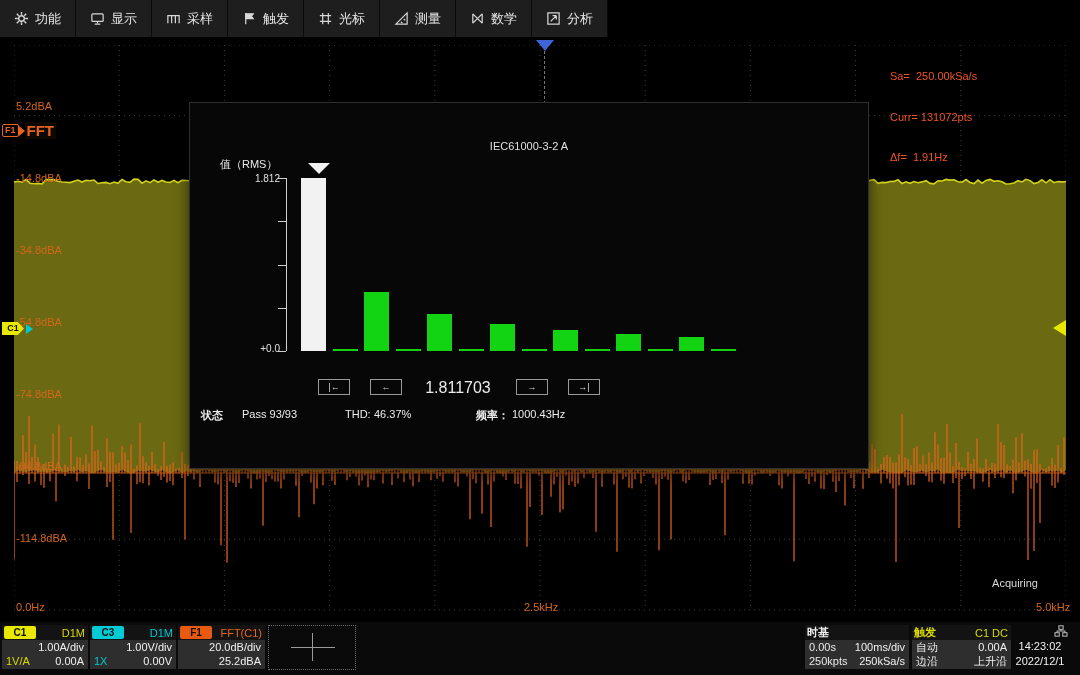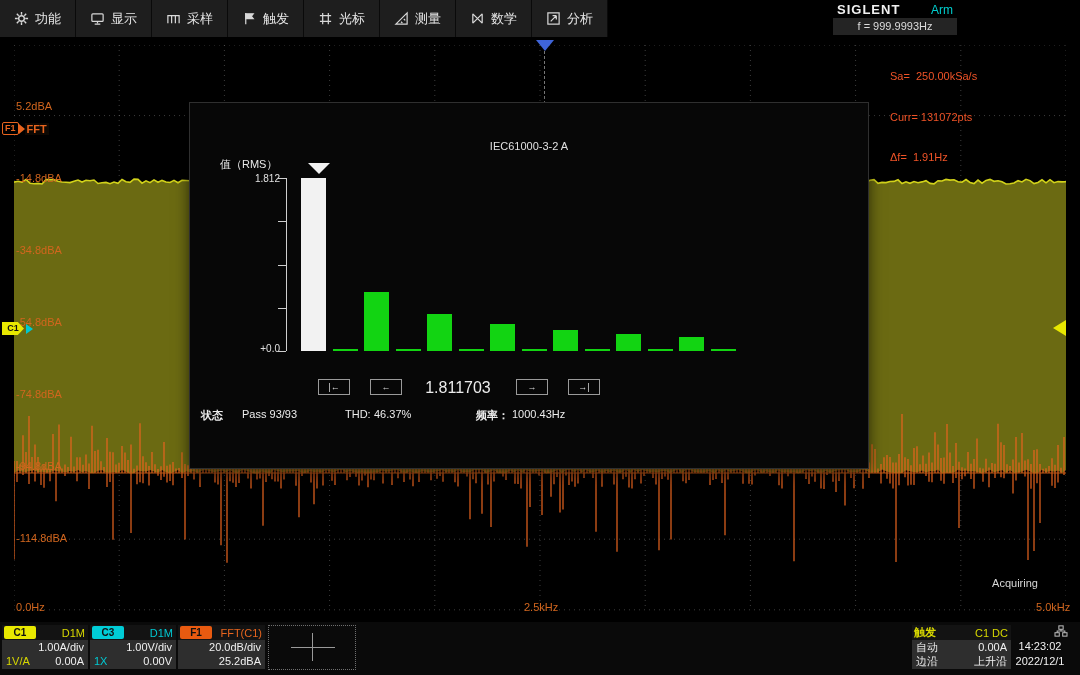--- a/index.html
+++ b/index.html
@@ -20,21 +20,21 @@
   
   .screen{position:absolute;left:0;top:37px;width:1080px;height:585px;background:#000;}
   #grid,#spectrum{position:absolute;left:14px;top:8px;}
   .dblabel{position:absolute;left:16px;font-size:11px;color:#d2661e;z-index:3;text-align:center;}
   .freqlabel{position:absolute;top:564px;font-size:11px;color:#d2661e;z-index:3;}
   .sampleinfo{position:absolute;left:890px;top:6px;font-size:11px;line-height:13.5px;color:#ef5327;z-index:3;white-space:pre;}
   .acquiring{position:absolute;left:955px;top:540px;width:120px;text-align:center;font-size:11px;color:#d8d8d8;z-index:3;}
   .ffttag{position:absolute;left:2px;top:85px;display:flex;align-items:center;z-index:3;}
   .f1chip{border:1px solid #e8641e;border-radius:2px;color:#e8641e;font-size:9px;font-weight:bold;padding:0 2px;line-height:11px;background:rgba(0,0,0,.65);}
   .f1arrow{width:0;height:0;border-top:5px solid transparent;border-bottom:5px solid transparent;border-left:6px solid #e8641e;}
-  .fftword{color:#e8641e;font-weight:bold;font-size:11px;background:rgba(20,12,4,.7);padding:0 2px;}
+  .fftword{color:#e8641e;font-weight:bold;font-size:15px;background:rgba(20,12,4,.7);padding:0 2px;}
   .c1marker{position:absolute;left:2px;top:285px;z-index:4;display:flex;align-items:center;}
   .c1tag{width:22px;height:13px;background:#e8e800;color:#111;font-size:9px;font-weight:bold;text-align:center;line-height:13px;
          clip-path:polygon(0 0,72% 0,100% 50%,72% 100%,0 100%);}
   .c3arrow{width:0;height:0;border-top:5px solid transparent;border-bottom:5px solid transparent;border-left:7px solid #00c8d2;margin-left:2px;}
   .trigmarker{position:absolute;left:536px;top:3px;width:0;height:0;z-index:4;
               border-left:9px solid transparent;border-right:9px solid transparent;border-top:11px solid #3f64d8;}
   .trigline{position:absolute;left:544px;top:14px;height:58px;border-left:1px dashed #777;z-index:2;}
   .rightmarker{position:absolute;left:1053px;top:283px;width:0;height:0;z-index:4;
                border-top:8px solid transparent;border-bottom:8px solid transparent;border-right:13px solid #e8e800;}
   
@@ -165,27 +165,20 @@
             <svg viewBox="0 0 16 16" width="15" height="15">
               <g stroke="#d8d8d8" fill="none" stroke-width="1.3">
                 <rect x="2" y="2" width="12" height="12"></rect>
                 <path d="M5 11l6-6M11 5H7M11 5v4"></path>
               </g>
             </svg>
           </span>
           <span>分析</span>
         </div>
       </nav>
-    <div class="brandbox">
-      <div class="brandrow">
-        <span class="brand">SIGLENT</span>
-        <span class="arm">Arm</span>
-      </div>
-      <div class="freqbox">f = 999.9993Hz</div>
-    </div>
   </header>
 
   <main class="screen">
     <svg id="grid" width="1052" height="566">
         <line x1="0" y1="0" x2="0" y2="565" stroke="#bdbdbd" stroke-opacity="0.32" stroke-dasharray="1 4"></line>
         <line x1="105.2" y1="0" x2="105.2" y2="565" stroke="#bdbdbd" stroke-opacity="0.32" stroke-dasharray="1 4"></line>
         <line x1="210.4" y1="0" x2="210.4" y2="565" stroke="#bdbdbd" stroke-opacity="0.32" stroke-dasharray="1 4"></line>
         <line x1="315.6" y1="0" x2="315.6" y2="565" stroke="#bdbdbd" stroke-opacity="0.32" stroke-dasharray="1 4"></line>
         <line x1="420.8" y1="0" x2="420.8" y2="565" stroke="#bdbdbd" stroke-opacity="0.32" stroke-dasharray="1 4"></line>
         <line x1="526" y1="0" x2="526" y2="565" stroke="#bdbdbd" stroke-opacity="0.32" stroke-dasharray="1 4"></line>
@@ -327,20 +320,34 @@
         </div>
       <div class="chrow">
           <span class="r">25.2dBA</span>
         </div>
     </div>
     <div class="dotbox">
       <div class="cross-h"></div>
       <div class="cross-v"></div>
     </div>
 
+    <div class="chbox" style="left:805px;width:104px">
+      <div class="chhead">
+          <span class="bold" style="color:#f0f0f0">时基</span>
+          <span></span>
+        </div>
+      <div class="chrow">
+          <span>0.00s</span>
+          <span class="r">100ms/div</span>
+        </div>
+      <div class="chrow">
+          <span>250kpts</span>
+          <span class="r">250kSa/s</span>
+        </div>
+    </div>
     <div class="chbox" style="left:912px;width:99px">
       <div class="chhead">
           <span class="yel bold">触发</span>
           <span class="yel">C1 DC</span>
         </div>
       <div class="chrow">
           <span>自动</span>
           <span class="r">0.00A</span>
         </div>
       <div class="chrow">

